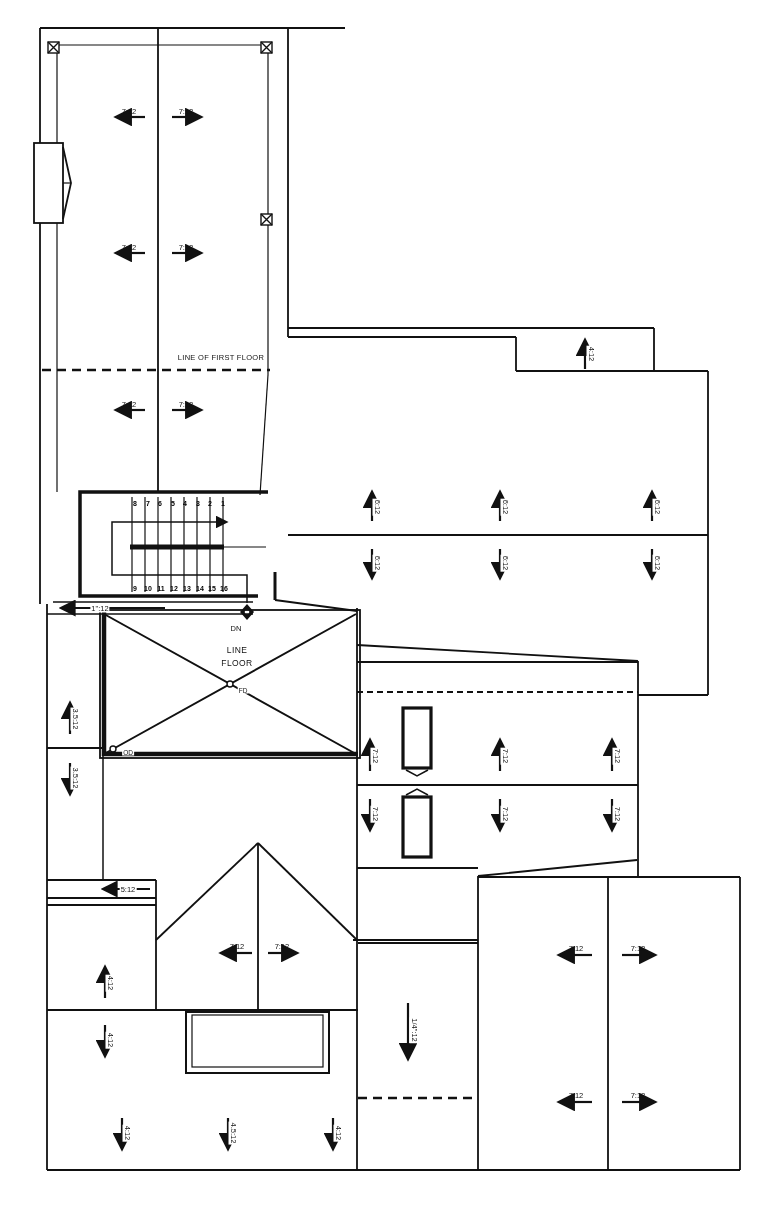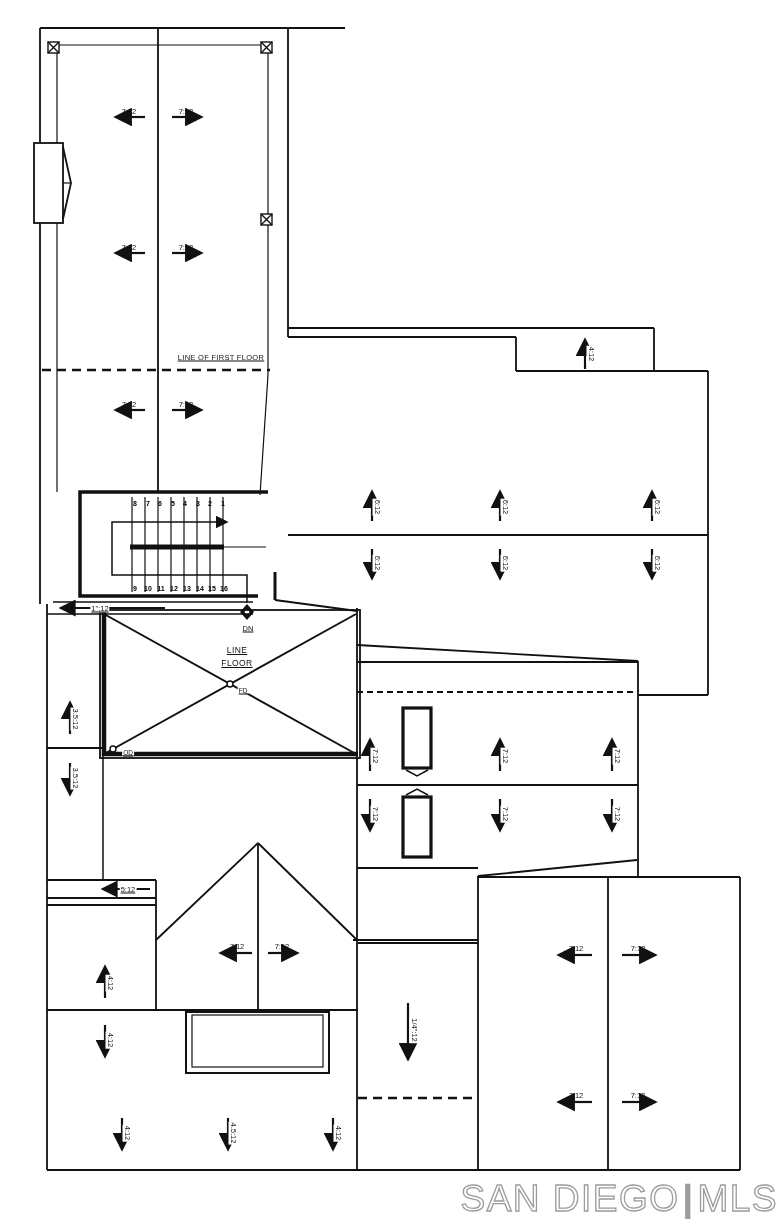--- a/index.html
+++ b/index.html
@@ -1,21 +1,21 @@
 <!DOCTYPE html>
 <html><head>
 <meta charset="utf-8">
 <style>
   html,body{margin:0;padding:0;background:#fff;}
   #plan{position:relative;width:781px;height:1219px;background:#fff;overflow:hidden;
         font-family:"Liberation Sans",sans-serif;}
   #plan svg{position:absolute;left:0;top:0;}
   .L{position:absolute;font:7.5px "Liberation Sans",sans-serif;color:#111;white-space:nowrap;z-index:3;}
   .lh{transform:translate(-50%,-100%);padding:0 1px;}
-  .lc{transform:translate(-50%,-50%);background:#fff;padding:0 1px;text-decoration:underline;}
+  .lc{transform:translate(-50%,-50%);background:#fff;padding:0 1px;}
   .lv{transform:translate(-50%,-50%) rotate(90deg);background:#fff;padding:0 1px;}
   .big{font-size:8.5px;letter-spacing:.4px;}
   .sm{font-size:6.5px;}
   .sn{position:absolute;font:bold 7px "Liberation Sans",sans-serif;color:#000;
       transform:translate(-50%,-50%);z-index:3;}
   .wm{position:absolute;right:3px;top:1178px;display:flex;align-items:center;z-index:4;
       font-size:37px;letter-spacing:1.5px;color:#fff;-webkit-text-stroke:1.3px #9c9c9c;}
   .wm .sep{-webkit-text-stroke:0.5px #9c9c9c;color:#9c9c9c;margin:0 3px;font-weight:bold;}
 </style>
 </head>
@@ -220,21 +220,21 @@
 <span class="sn" style="left:161px;top:588px">11</span>
 <span class="sn" style="left:174px;top:588px">12</span>
 <span class="sn" style="left:187px;top:588px">13</span>
 <span class="sn" style="left:200px;top:588px">14</span>
 <span class="sn" style="left:212px;top:588px">15</span>
 <span class="sn" style="left:224px;top:588px">16</span>
 
 <div class="L lc" style="left:100px;top:608px">1":12</div>
 <div class="L lc" style="left:128px;top:889px">5:12</div>
 
-<div class="L lc" style="left:248px;top:628px">DN</div>
+<div class="L lc" style="left:236px;top:628px">DN</div>
 <div class="L lc big" style="left:237px;top:650px">LINE</div>
 <div class="L lc big" style="left:237px;top:663px">FLOOR</div>
 <div class="L lc sm" style="left:243px;top:690px">FD</div>
 <div class="L lc sm" style="left:128px;top:752px">OD</div>
 
 <div class="L lv" style="left:591px;top:354px">4:12</div>
 <div class="L lv" style="left:377px;top:507px">6:12</div>
 <div class="L lv" style="left:505px;top:507px">6:12</div>
 <div class="L lv" style="left:657px;top:507px">6:12</div>
 <div class="L lv" style="left:377px;top:563px">6:12</div>
@@ -260,19 +260,14 @@
 <div class="L lh" style="left:237px;top:951px">7:12</div>
 <div class="L lh" style="left:282px;top:951px">7:12</div>
 
 <div class="L lv" style="left:414px;top:1030px">1/4":12</div>
 
 <div class="L lh" style="left:576px;top:953px">7:12</div>
 <div class="L lh" style="left:638px;top:953px">7:12</div>
 <div class="L lh" style="left:576px;top:1100px">7:12</div>
 <div class="L lh" style="left:638px;top:1100px">7:12</div>
 
-<div class="wm">
-  <span>SAN DIEGO</span>
-  <span class="sep">|</span>
-  <span>MLS</span>
+
 </div>
 
-</div>
-
 </body></html>

